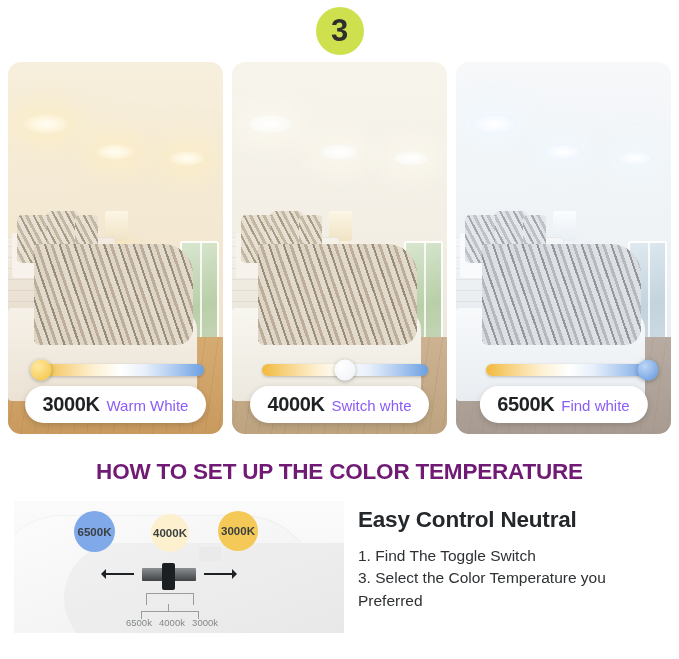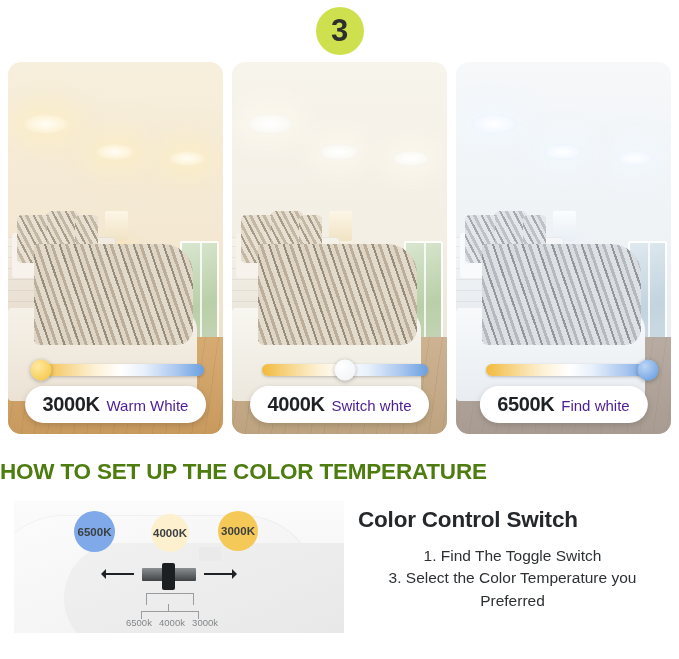--- a/index.html
+++ b/index.html
@@ -288,28 +288,29 @@
     display: flex;
     align-items: baseline;
     gap: 7px;
     white-space: nowrap;
     box-shadow: 0 2px 6px rgba(0,0,0,.16);
   }
   .pill-k {
     font-size: 20px; font-weight: bold; color: #1f2224; letter-spacing: -.4px;
   }
   .pill-name {
-    font-size: 15px; color: #4c1d95;
+    font-size: 15px; color: #8b5cf6;
   }
 
   
   .howto-title {
+    text-align: center;
     font-size: 22.5px;
     font-weight: bold;
-    color: #4d7c0f;
+    color: #701a75;
     letter-spacing: -.2px;
     margin: 25px 0 0 0;
   }
 
   .bottom {
     display: flex;
     padding: 16px 12px 0 14px;
     gap: 14px;
   }
 
@@ -421,21 +422,20 @@
     font-size: 22.5px;
     font-weight: bold;
     color: #25282a;
     margin-bottom: 12px;
     letter-spacing: -.2px;
   }
   .howto-step {
     font-size: 15.5px;
     color: #2e3133;
     line-height: 1.45;
-    text-align: center;
   }
 </style>
 </head>
 <body>
 
 <div class="header">
   <div class="badge">3</div>
 </div>
 
 <div class="panels">
@@ -569,17 +569,17 @@
     <div class="bracket-bar"></div>
 
     <div class="sw-labels">
       <span>6500k</span>
       <span>4000k</span>
       <span>3000k</span>
     </div>
   </div>
 
   <div class="howto-text">
-    <div class="howto-head">Color Control Switch</div>
+    <div class="howto-head">Easy Control Neutral</div>
     <div class="howto-step">1. Find The Toggle Switch</div>
     <div class="howto-step">3. Select the Color Temperature you Preferred</div>
   </div>
 </div>
 
 </body></html>

